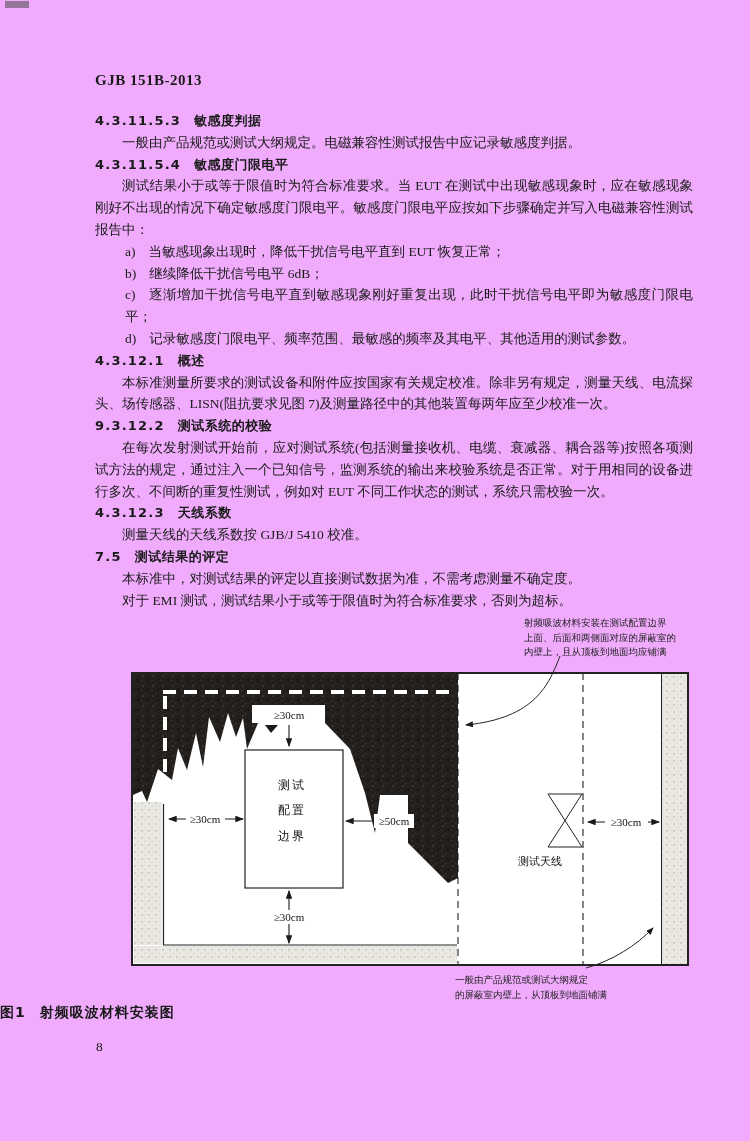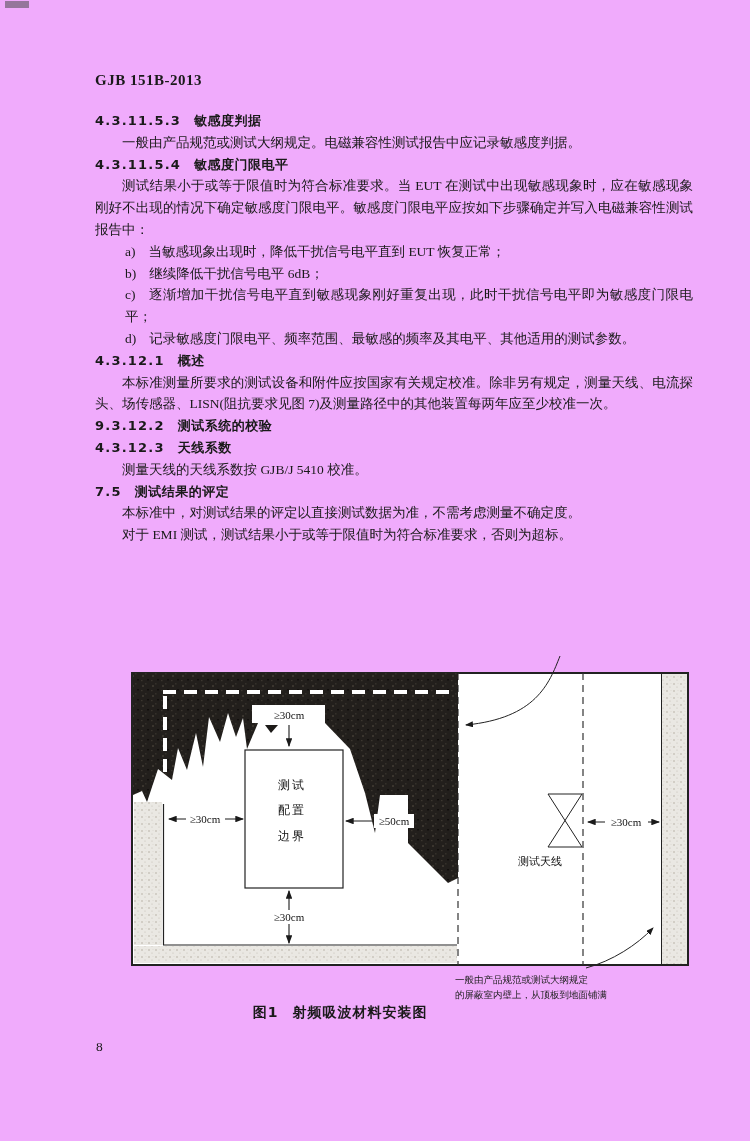--- a/index.html
+++ b/index.html
@@ -14,21 +14,21 @@
   .blk-p{text-indent:27px;text-align:justify;}
   .blk-li{padding-left:30px;text-align:justify;}
   .blk-li .m{margin-right:13px;}
   .fig-wrap{position:absolute;left:0;top:612px;width:750px;height:400px;}
   .fig-svg{position:absolute;left:0;top:0;}
   .fig-svg text{font-family:"Liberation Serif",serif;font-size:11px;fill:#111;}
   .fig-svg text.boxlab{font-size:12px;letter-spacing:2px;}
   .ann{position:absolute;font-size:9.5px;line-height:14.5px;color:#222;}
   .ann-top{left:524px;top:4px;width:182px;}
   .ann-bottom{left:455px;top:361px;width:200px;}
-  .fig-caption{position:absolute;left:0;top:1004px;width:680px;text-align:center;
+  .fig-caption{position:absolute;left:0;top:1004px;width:680px;
                font-family:"DejaVu Sans","Liberation Sans",sans-serif;font-weight:bold;font-size:14px;letter-spacing:1px;}
   .fig-caption .gap{display:inline-block;width:14px;}
   .page-num{position:absolute;left:96px;top:1039px;font-size:13.5px;}
 </style>
 </head>
 <body>
 
 <div class="page">
   <div class="smudge"></div>
 
@@ -39,20 +39,21 @@
     <div class="blk-p">一般由产品规范或测试大纲规定。电磁兼容性测试报告中应记录敏感度判据。</div>
     <div class="blk-h"><span class="num">4.3.11.5.4</span><span class="t">敏感度门限电平</span></div>
     <div class="blk-p">测试结果小于或等于限值时为符合标准要求。当 EUT 在测试中出现敏感现象时，应在敏感现象刚好不出现的情况下确定敏感度门限电平。敏感度门限电平应按如下步骤确定并写入电磁兼容性测试报告中：</div>
     <div class="blk-li"><span class="m">a)</span><span>当敏感现象出现时，降低干扰信号电平直到 EUT 恢复正常；</span></div>
     <div class="blk-li"><span class="m">b)</span><span>继续降低干扰信号电平 6dB；</span></div>
     <div class="blk-li"><span class="m">c)</span><span>逐渐增加干扰信号电平直到敏感现象刚好重复出现，此时干扰信号电平即为敏感度门限电平；</span></div>
     <div class="blk-li"><span class="m">d)</span><span>记录敏感度门限电平、频率范围、最敏感的频率及其电平、其他适用的测试参数。</span></div>
     <div class="blk-h"><span class="num">4.3.12.1</span><span class="t">概述</span></div>
     <div class="blk-p">本标准测量所要求的测试设备和附件应按国家有关规定校准。除非另有规定，测量天线、电流探头、场传感器、LISN(阻抗要求见图 7)及测量路径中的其他装置每两年应至少校准一次。</div>
     <div class="blk-h"><span class="num">9.3.12.2</span><span class="t">测试系统的校验</span></div>
+    <div class="blk-p">在每次发射测试开始前，应对测试系统(包括测量接收机、电缆、衰减器、耦合器等)按照各项测试方法的规定，通过注入一个已知信号，监测系统的输出来校验系统是否正常。对于用相同的设备进行多次、不间断的重复性测试，例如对 EUT 不同工作状态的测试，系统只需校验一次。</div>
     <div class="blk-h"><span class="num">4.3.12.3</span><span class="t">天线系数</span></div>
     <div class="blk-p">测量天线的天线系数按 GJB/J 5410 校准。</div>
     <div class="blk-h"><span class="num">7.5</span><span class="t">测试结果的评定</span></div>
     <div class="blk-p">本标准中，对测试结果的评定以直接测试数据为准，不需考虑测量不确定度。</div>
     <div class="blk-p">对于 EMI 测试，测试结果小于或等于限值时为符合标准要求，否则为超标。</div>
   </div>
 
   <div class="fig-wrap">
     <svg class="fig-svg" width="750" height="400" viewBox="0 0 750 400">
       <defs>
@@ -122,20 +123,25 @@
       <rect x="605" y="203" width="43" height="14" fill="#ffffff"></rect>
       <text x="626" y="214" text-anchor="middle">≥30cm</text>
 
       <path d="M548,182 L582,182 L548,235 L582,235 Z" fill="#ffffff" stroke="#222" stroke-width="1"></path>
       <text x="540" y="253" text-anchor="middle">测试天线</text>
 
       <path d="M560,44 C549,72 536,106 466,113" fill="none" stroke="#222" stroke-width="1" marker-end="url(#ah)"></path>
       <path d="M586,356 C612,349 637,333 653,316" fill="none" stroke="#222" stroke-width="1" marker-end="url(#ah)"></path>
     </svg>
 
+    <div class="ann ann-top">
+      <div>射频吸波材料安装在测试配置边界</div>
+      <div>上面、后面和两侧面对应的屏蔽室的</div>
+      <div>内壁上，且从顶板到地面均应铺满</div>
+    </div>
     <div class="ann ann-bottom">
       <div>一般由产品规范或测试大纲规定</div>
       <div>的屏蔽室内壁上，从顶板到地面铺满</div>
     </div>
   </div>
 
   <div class="fig-caption">
     <span>图1</span><span class="gap"></span><span>射频吸波材料安装图</span>
   </div>
 

